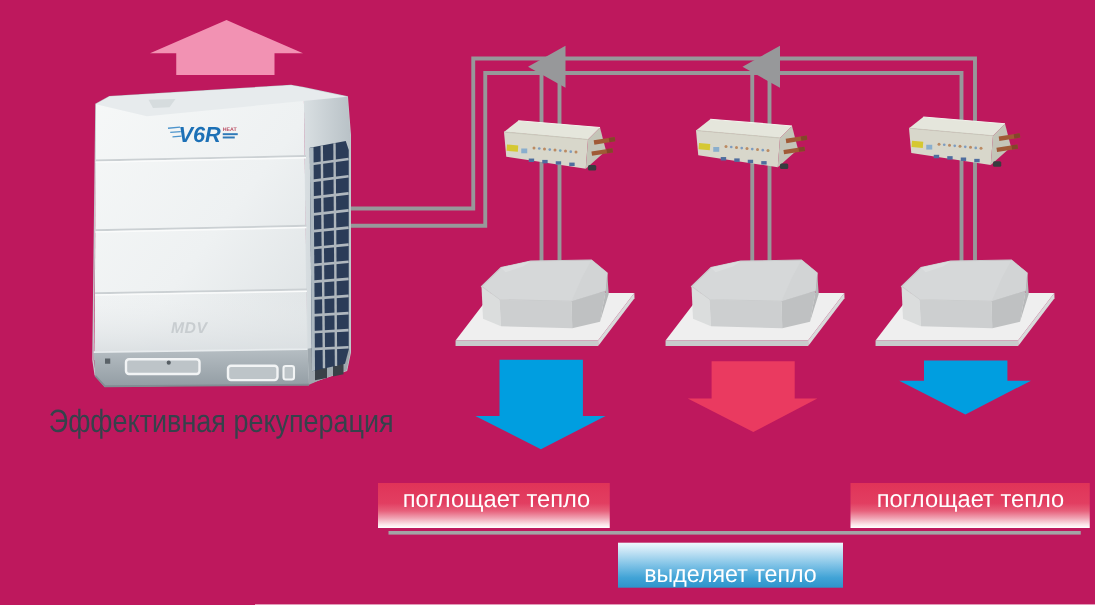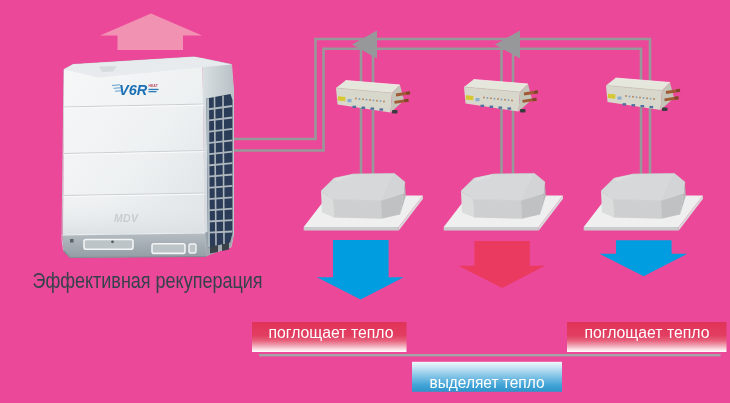--- a/index.html
+++ b/index.html
@@ -1,16 +1,16 @@
 <!DOCTYPE html>
 <html><head>
 <meta charset="utf-8">
 <style>
   html,body{margin:0;padding:0;background:#fff;}
-  #stage{position:relative;width:730px;height:403px;overflow:hidden;background:#ec4899;
+  #stage{position:relative;width:730px;height:403px;overflow:hidden;background:#be185d;
          font-family:"Liberation Sans", sans-serif;}
 </style>
 </head>
 <body>
 <div id="stage">
 <svg width="730" height="403" viewBox="0 0 730 403">
 <defs>
   <linearGradient id="gFront" x1="0" y1="0" x2="1" y2="1">
     <stop offset="0" stop-color="#f6f8f8"></stop>
     <stop offset="0.55" stop-color="#eef1f2"></stop>

